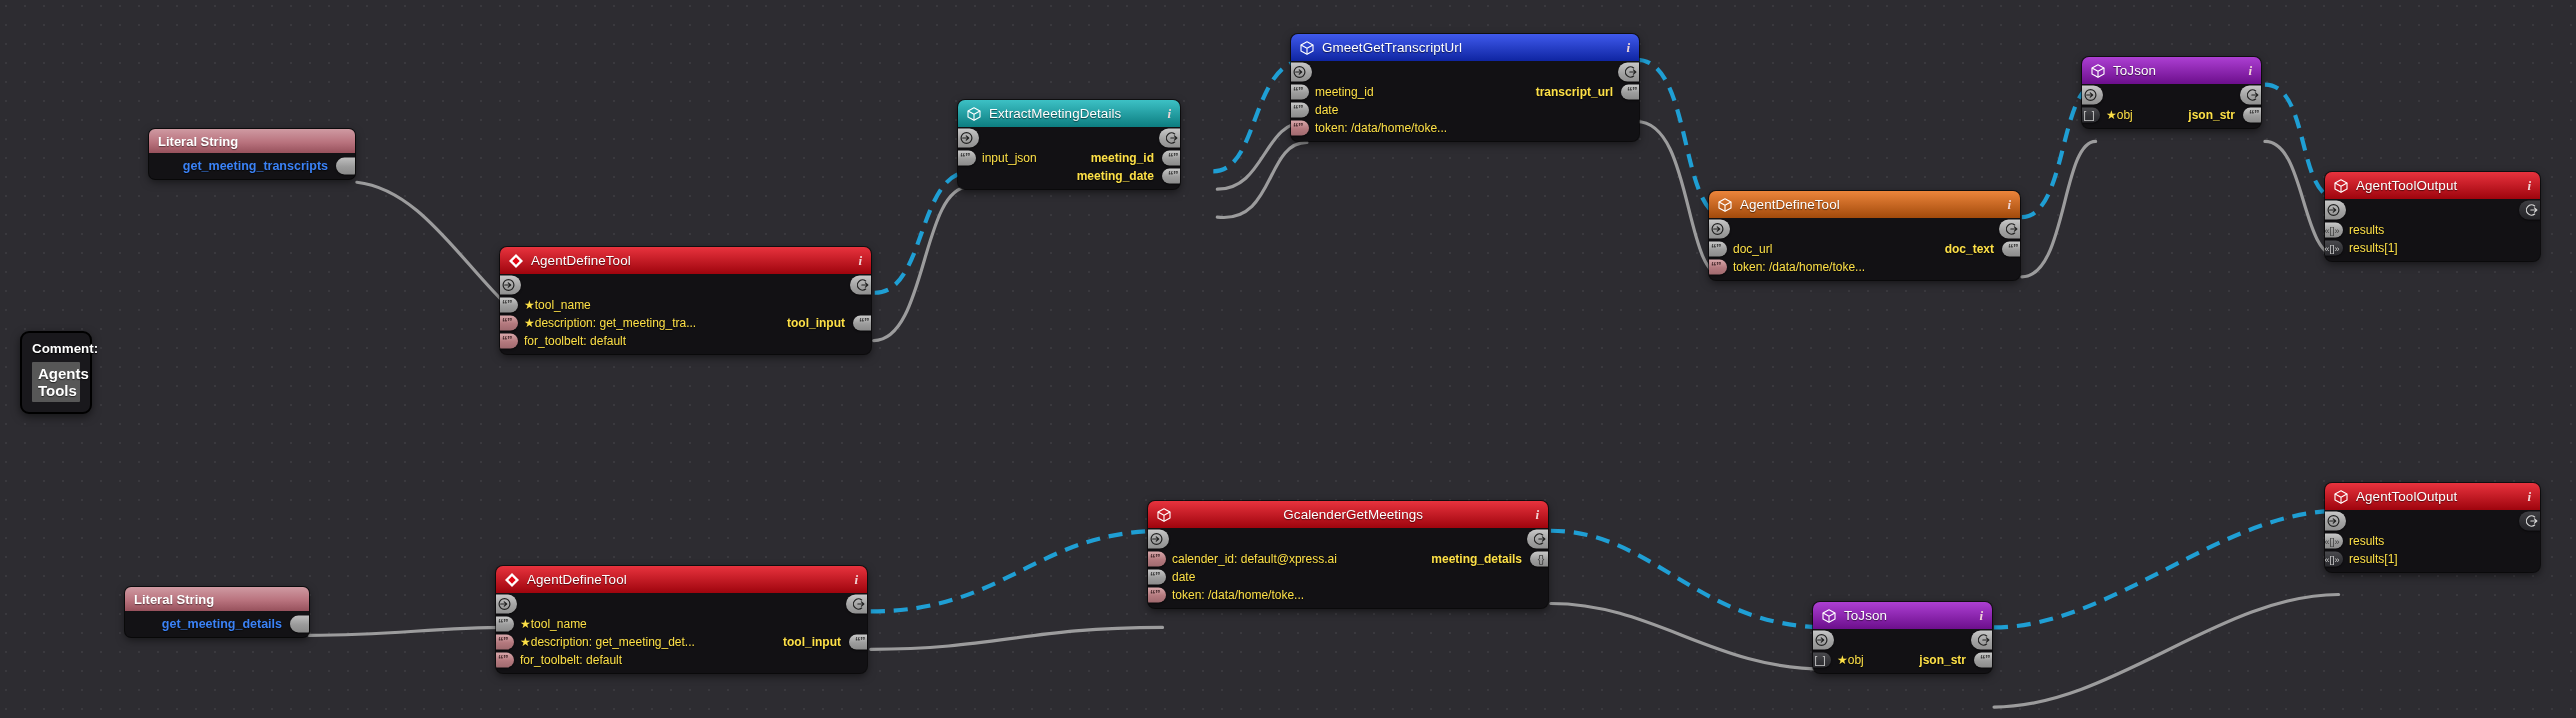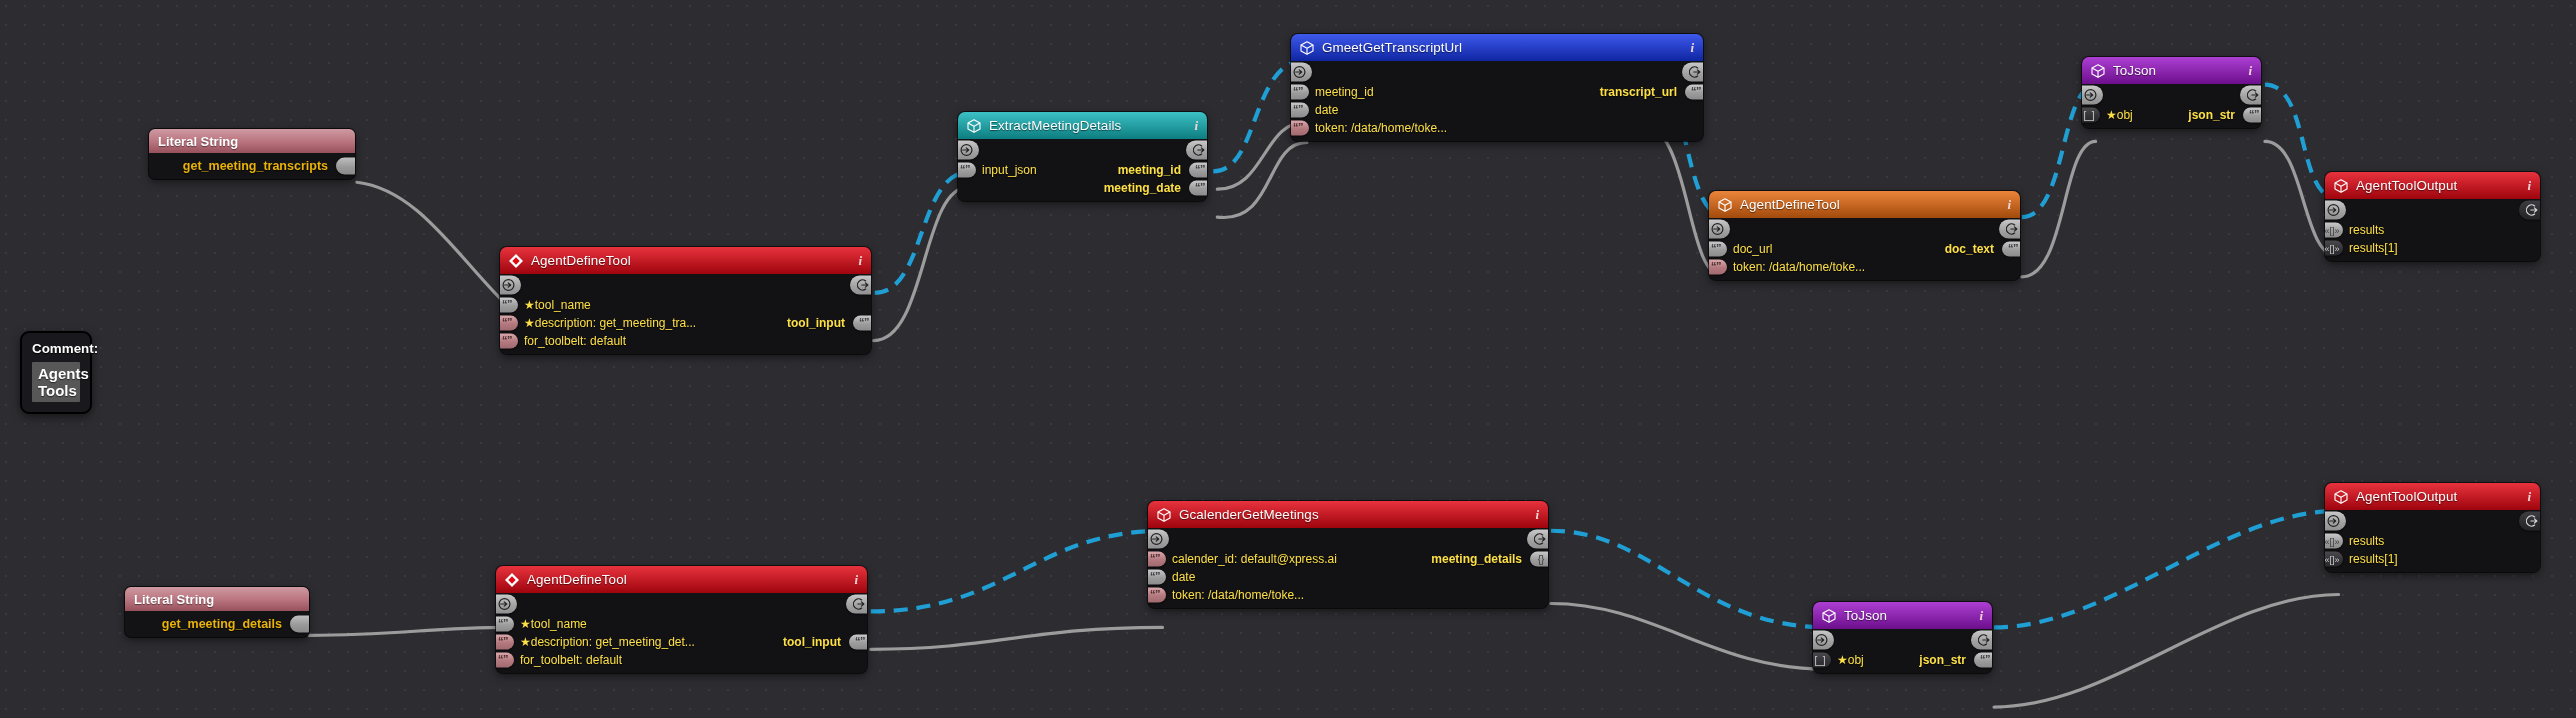--- a/index.html
+++ b/index.html
@@ -205,21 +205,21 @@
   .lit-body {
     height: 26px;
     position: relative;
     display: flex;
     align-items: center;
     justify-content: flex-end;
     padding-right: 27px;
   }
   .lit-value {
     font-size: 12.5px;
-    color: #eab308;
+    color: #3b82f6;
     white-space: nowrap;
     text-shadow: 0 1px 1px rgba(0,0,0,0.7);
   }
   .lit-nub {
     position: absolute;
     right: -3px;
     top: 50%;
     transform: translateY(-50%);
     width: 22px; height: 17px;
     border-radius: 9px;
@@ -311,21 +311,21 @@
             </div>
           </div>
           <div class="row">
             <div class="nub left pink">
               <span class="quotes">“”</span>
             </div>
             <span class="port-in-label">for_toolbelt: default</span>
           </div>
         </div>
       </div>
-      <div class="node" style="left: 958px; top: 112px; width: 249px;">
+      <div class="node" style="left: 958px; top: 100px; width: 222px;">
         <div class="node-header" style="background:#12b3b8;background-image:linear-gradient(180deg,rgba(255,255,255,0.18),rgba(0,0,0,0.30));">
           <svg class="hdr-icon" viewBox="0 0 24 24">
             <path d="M12 2.6 21 7.4v9.2L12 21.4 3 16.6V7.4Z" fill="none" stroke="#fff" stroke-width="1.7" stroke-linejoin="round"></path>
             <path d="M3 7.4 12 12.2 21 7.4 M12 12.2 V21.4" fill="none" stroke="#fff" stroke-width="1.7" stroke-linejoin="round"></path>
           </svg>
           <span class="hdr-title">ExtractMeetingDetails</span>
           <span class="hdr-info">i</span>
         </div>
         <div class="node-body">
           <div class="exec-row">
@@ -353,21 +353,21 @@
             </div>
           </div>
           <div class="row">
             <span class="port-out-label">meeting_date</span>
             <div class="nub right">
               <span class="quotes">“”</span>
             </div>
           </div>
         </div>
       </div>
-      <div class="node" style="left: 1291px; top: 34px; width: 412px;">
+      <div class="node" style="left: 1291px; top: 34px; width: 348px;">
         <div class="node-header" style="background:#1535e8;background-image:linear-gradient(180deg,rgba(255,255,255,0.18),rgba(0,0,0,0.30));">
           <svg class="hdr-icon" viewBox="0 0 24 24">
             <path d="M12 2.6 21 7.4v9.2L12 21.4 3 16.6V7.4Z" fill="none" stroke="#fff" stroke-width="1.7" stroke-linejoin="round"></path>
             <path d="M3 7.4 12 12.2 21 7.4 M12 12.2 V21.4" fill="none" stroke="#fff" stroke-width="1.7" stroke-linejoin="round"></path>
           </svg>
           <span class="hdr-title">GmeetGetTranscriptUrl</span>
           <span class="hdr-info">i</span>
         </div>
         <div class="node-body">
           <div class="exec-row">
@@ -575,21 +575,21 @@
           </div>
           <div class="row">
             <div class="nub left pink">
               <span class="quotes">“”</span>
             </div>
             <span class="port-in-label">for_toolbelt: default</span>
           </div>
         </div>
       </div>
       <div class="node" style="left: 1148px; top: 501px; width: 400px;">
-        <div class="node-header" style="background:#e30613;background-image:linear-gradient(180deg,rgba(255,255,255,0.18),rgba(0,0,0,0.30));">
+        <div class="node-header" style="background:#e30613;background-image:linear-gradient(180deg,rgba(255,255,255,0.18),rgba(0,0,0,0.30));text-align:center;">
           <svg class="hdr-icon" viewBox="0 0 24 24">
             <path d="M12 2.6 21 7.4v9.2L12 21.4 3 16.6V7.4Z" fill="none" stroke="#fff" stroke-width="1.7" stroke-linejoin="round"></path>
             <path d="M3 7.4 12 12.2 21 7.4 M12 12.2 V21.4" fill="none" stroke="#fff" stroke-width="1.7" stroke-linejoin="round"></path>
           </svg>
           <span class="hdr-title">GcalenderGetMeetings</span>
           <span class="hdr-info">i</span>
         </div>
         <div class="node-body">
           <div class="exec-row">
             <div class="execport left">

